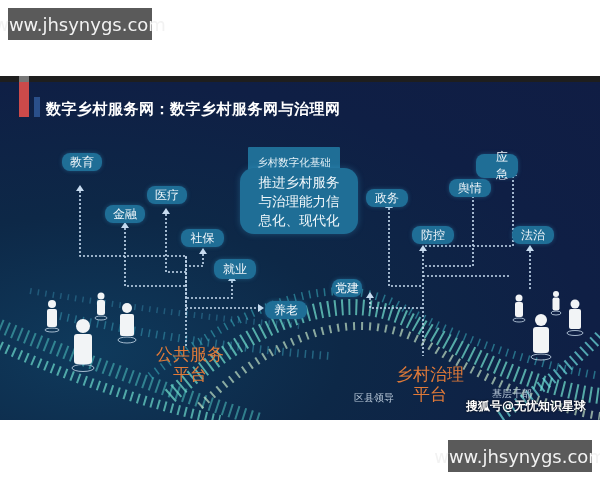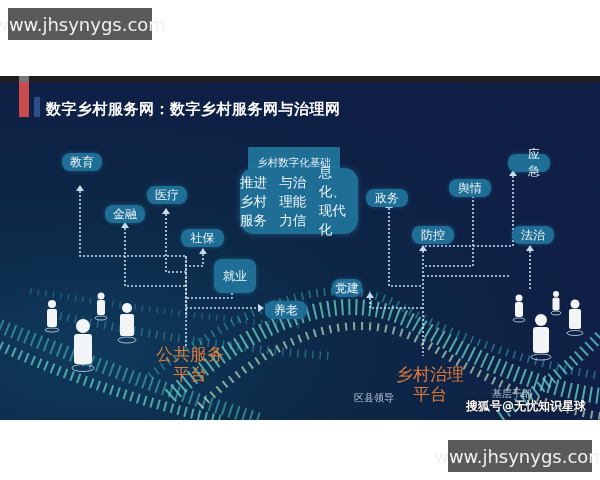--- a/index.html
+++ b/index.html
@@ -37,21 +37,21 @@
   }
   .basis-label {
     position: absolute; left: 248px; top: 71px; width: 92px; height: 32px;
     background: #1f6e96; color: #e9f3f8; border-radius: 1px; font-size: 10.5px;
     font-family: Liberation Sans, sans-serif; display: flex; align-items: center; justify-content: center;
   }
   .basis-box {
     position: absolute; left: 240px; top: 92px; width: 118px; height: 66px;
     background: #1f6e96; border-radius: 14px; color: #f2f8fb;
     font-family: "DejaVu Serif", serif; font-size: 13.5px; line-height: 19px;
-    display: flex; flex-direction: row; align-items: center; justify-content: center;
+    display: flex; flex-direction: column; align-items: center; justify-content: center;
     box-shadow: 0 0 6px rgba(60,160,210,0.35);
   }
 
   .platform {
     position: absolute; color: #e07a38; font-family: "DejaVu Serif", serif; font-size: 17px;
     line-height: 20px; text-align: center;
   }
   .caption { position: absolute; color: #b8c8d8; font-family: "DejaVu Serif", serif; font-size: 10px; padding-left: 14px; }
   .credit { position: absolute; left: 466px; top: 322px; color: #ffffff; font-size: 12px; font-weight: bold;
     text-shadow: 0 0 2px #000; }
@@ -176,26 +176,26 @@
   <div class="basis-box">
     <span>推进乡村服务</span>
     <span>与治理能力信</span>
     <span>息化、现代化</span>
   </div>
 
   <div class="node" style="left:62px;top:77px;width:40px;height:18px;">教育</div>
   <div class="node" style="left:105px;top:129px;width:40px;height:18px;">金融</div>
   <div class="node" style="left:147px;top:110px;width:40px;height:18px;">医疗</div>
   <div class="node" style="left:181px;top:153px;width:43px;height:18px;">社保</div>
-  <div class="node" style="left:214px;top:183px;width:42px;height:34px;">就业</div>
+  <div class="node" style="left:214px;top:183px;width:42px;height:20px;">就业</div>
   <div class="node" style="left:265px;top:225px;width:42px;height:18px;">养老</div>
 
   <div class="node" style="left:366px;top:113px;width:42px;height:18px;">政务</div>
   <div class="node" style="left:449px;top:103px;width:42px;height:18px;">舆情</div>
-  <div class="node" style="left:508px;top:78px;width:42px;height:18px;padding-left:20px;">应急</div>
+  <div class="node" style="left:476px;top:78px;width:42px;height:24px;padding-left:20px;">应急</div>
   <div class="node" style="left:412px;top:150px;width:42px;height:18px;">防控</div>
   <div class="node" style="left:512px;top:150px;width:42px;height:18px;">法治</div>
   <div class="node" style="left:332px;top:203px;width:30px;height:18px;">党建</div>
 
   <div class="platform" style="left:148px;top:268px;width:84px;">
     <div>公共服务</div>
     <div>平台</div>
   </div>
   <div class="platform" style="left:388px;top:288px;width:84px;">
     <div>乡村治理</div>

